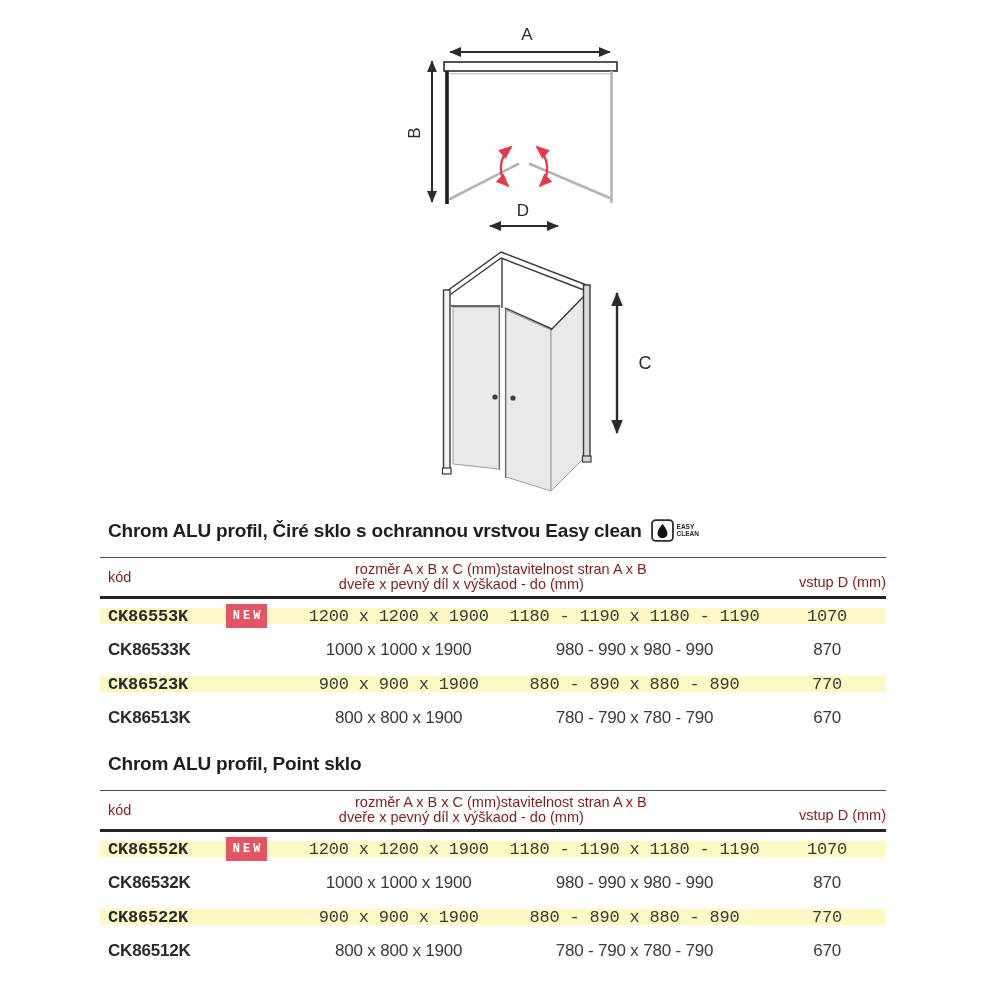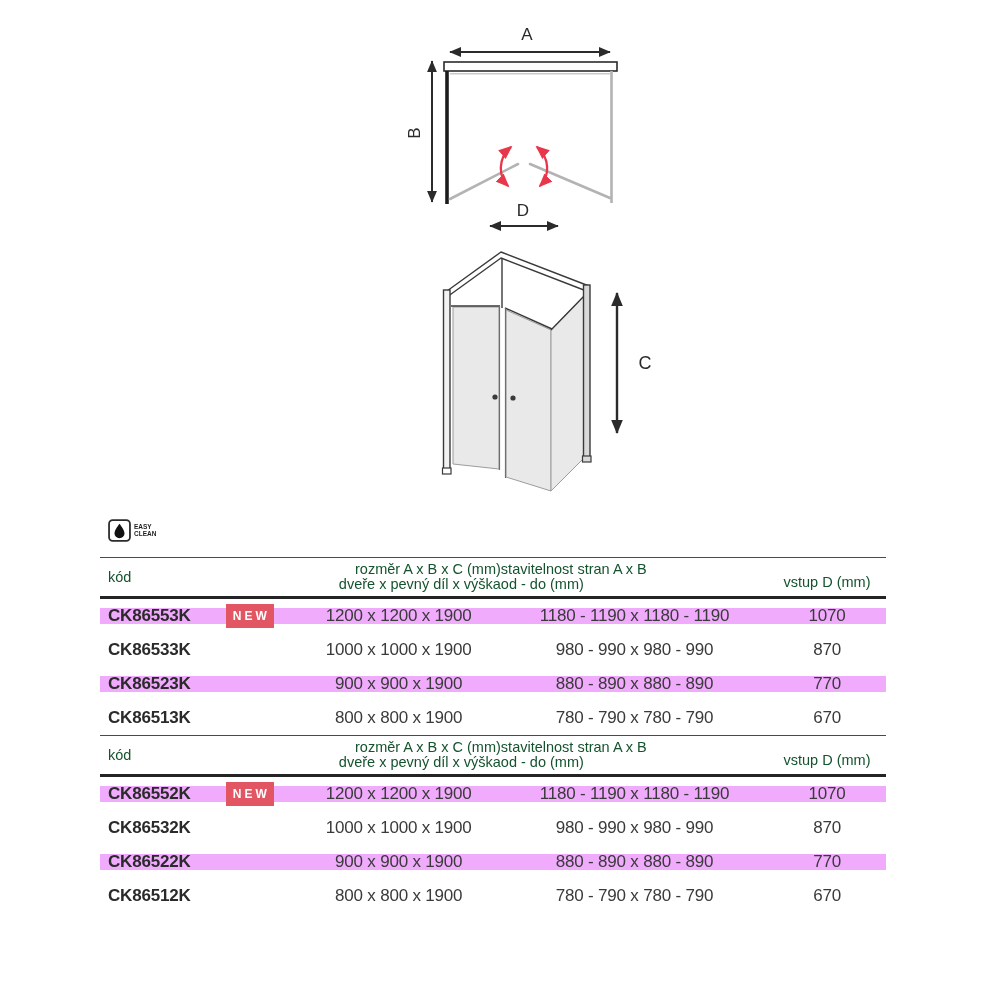--- a/index.html
+++ b/index.html
@@ -13,29 +13,29 @@
                  font-size:19px;font-weight:700;letter-spacing:-0.2px;color:#1e1e1e;}
   .section-2 .section-title{margin-top:18px;}
 
   .easyclean{display:inline-flex;align-items:center;gap:3px;}
   .easyclean svg{position:static;}
   .ec-text{display:flex;flex-direction:column;font-size:6.5px;font-weight:700;
            line-height:6.5px;letter-spacing:0;color:#1e1e1e;}
 
   .thead{display:flex;align-items:center;border-top:1px solid #4a4a4a;
          border-bottom:3px solid #242424;padding:4px 0;}
-  .hcell{font-size:14.5px;line-height:15px;color:#14532d;}
+  .hcell{font-size:14.5px;line-height:15px;color:#7f1d1d;}
   .h-code{width:25%;text-align:left;padding-left:8px;box-sizing:border-box;}
   .h-size{width:26%;text-align:right;}
   .h-adjust{width:34%;text-align:left;}
-  .h-entry{width:15%;text-align:center;margin-top:11px;}
+  .h-entry{width:15%;text-align:right;margin-top:11px;}
 
   .row{display:flex;align-items:center;height:34px;box-sizing:border-box;font-size:17px;
        letter-spacing:-0.2px;color:#3a3a3a;}
-  .row.shaded{padding:9px 0;background-color:#f0abfc;background-clip:content-box;}
+  .row.shaded{padding:9px 0;background-color:#fef9c3;background-clip:content-box;font-family:Liberation Mono, monospace;}
   .cell{display:flex;align-items:center;}
   .c-code{width:16%;font-weight:700;color:#2a2a2a;padding-left:8px;box-sizing:border-box;}
   .c-badge{width:9%;justify-content:flex-start;}
   .c-size{width:26%;justify-content:center;}
   .c-adjust{width:34%;justify-content:center;text-align:center;}
   .c-entry{width:15%;justify-content:center;text-align:center;}
 
   .new-badge{display:inline-block;background:#e25663;color:#ffffff;font-weight:700;
              font-size:12px;line-height:14px;letter-spacing:3px;padding:5px 4px 5px 7px;}
 </style>
@@ -101,20 +101,21 @@
     <circle cx="495" cy="397" r="2.6" fill="#3a3a3a"></circle>
     <circle cx="513" cy="398" r="2.6" fill="#3a3a3a"></circle>
     <line x1="617" y1="293" x2="617" y2="433" stroke="#2b2b2b" stroke-width="2.4" marker-start="url(#ds2)" marker-end="url(#de2)"></line>
     <text class="dim-text" x="645" y="369" text-anchor="middle" style="font-size:18px">C</text>
   </svg>
 
   <div class="content">
 
     <div class="section section-1">
       <h2 class="section-title">
+        <span>Chrom ALU profil, Čiré sklo s ochrannou vrstvou Easy clean</span>
         <span class="easyclean">
           <svg width="23" height="23" viewBox="0 0 22 22">
             <rect x="1" y="1" width="20" height="20" rx="3.5" fill="#ffffff" stroke="#2b2b2b" stroke-width="1.7"></rect>
             <path d="M11 4.5 C11 4.5 6.2 10.4 6.2 13.6 a4.8 4.8 0 0 0 9.6 0 C15.8 10.4 11 4.5 11 4.5 Z" fill="#111111"></path>
           </svg>
           <span class="ec-text">
             <span>EASY</span>
             <span>CLEAN</span>
           </span>
         </span>
@@ -165,20 +166,23 @@
         
       </div>
       <div class="cell c-size">800 x 800 x 1900</div>
       <div class="cell c-adjust">780 - 790 x 780 - 790</div>
       <div class="cell c-entry">670</div>
     </div>
         </div>
     </div>
 
     <div class="section section-2">
+      <h2 class="section-title">
+        <span>Chrom ALU profil, Point sklo</span>
+      </h2>
       <div class="thead">
         <div class="hcell h-code">kód</div>
         <div class="hcell h-size">
           <div>rozměr A x B x C (mm)</div>
           <div>dveře x pevný díl x výška</div>
         </div>
         <div class="hcell h-adjust">
           <div>stavitelnost stran A x B</div>
           <div>od - do (mm)</div>
         </div>

